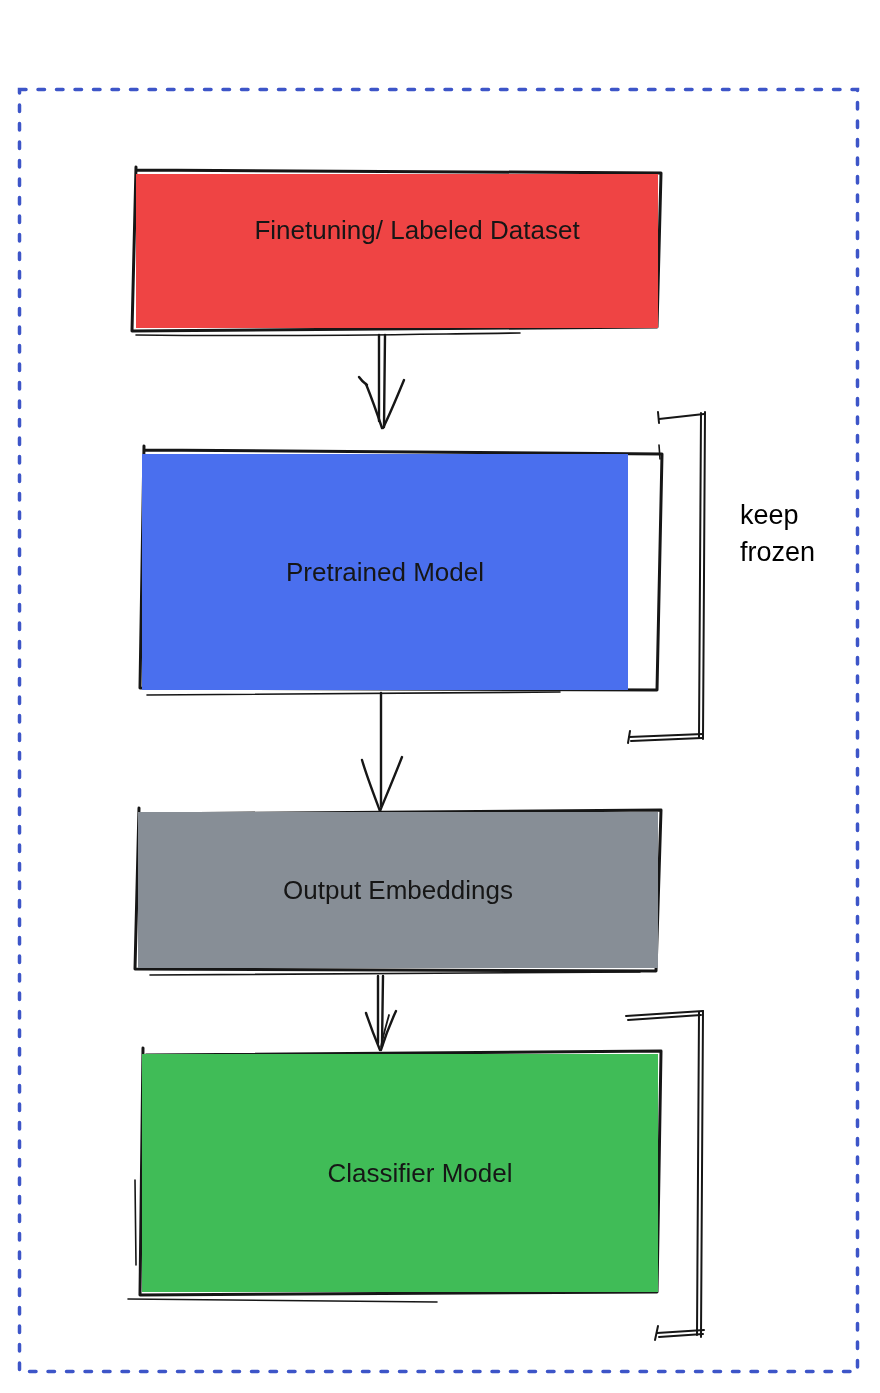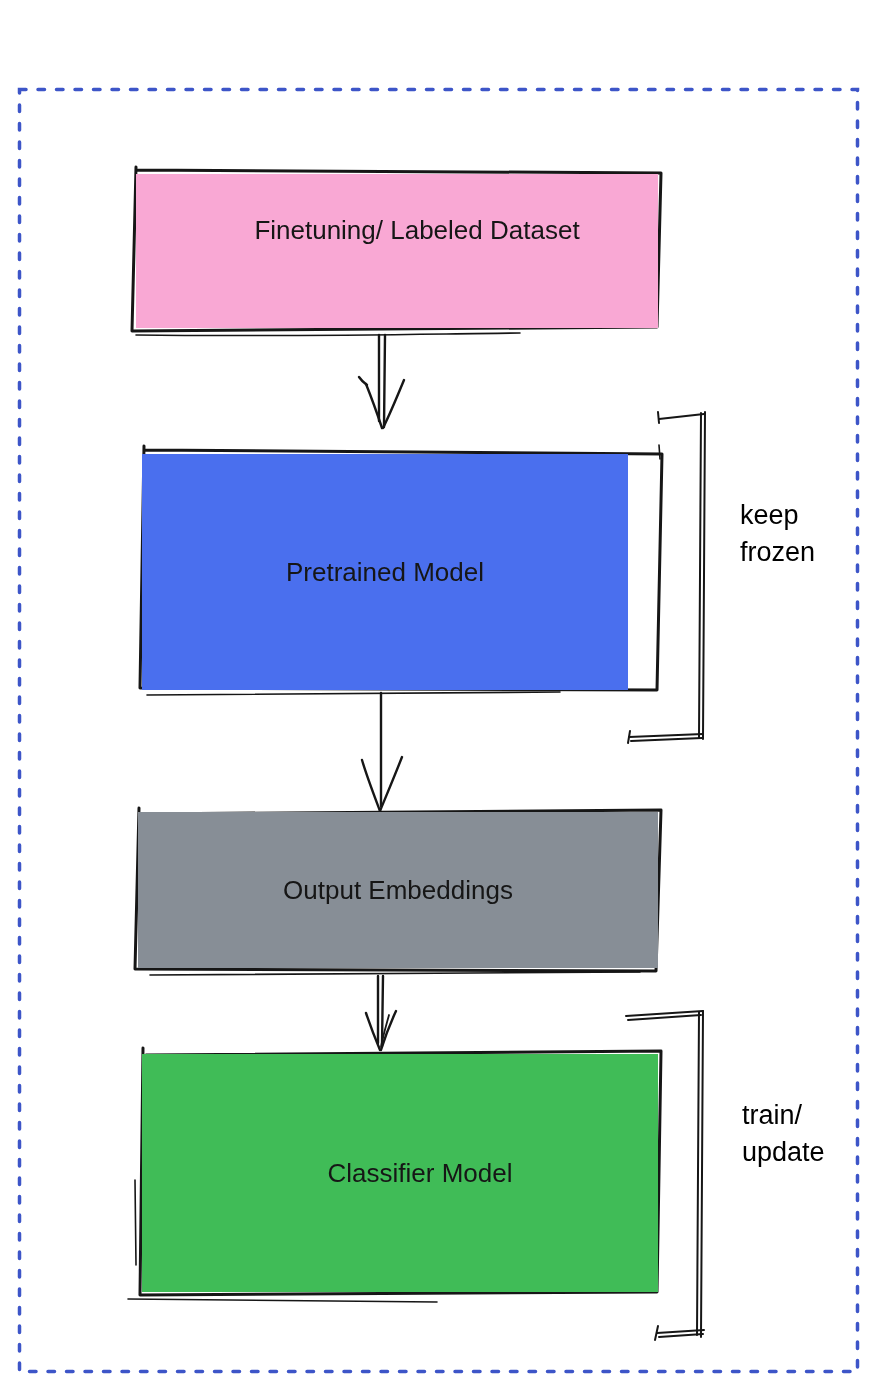--- a/index.html
+++ b/index.html
@@ -117,39 +117,35 @@
         <path d="M628 1020 L701 1015"></path>
         <path d="M699 1012 L697 1335"></path>
         <path d="M703 1011 L701 1337"></path>
         <path d="M657 1333 L704 1330"></path>
         <path d="M659 1337 L703 1334"></path>
         <path d="M658 1326 L655 1340"></path>
       </g>
     </g>
   </svg>
 
-  <div class="node node--dataset" style="background: #f9a8d4; padding-left: 40px;">
+  <div class="node node--dataset" style="background: #ef4444; padding-left: 40px;">
     <span>Finetuning/ Labeled Dataset</span>
   </div>
 
   <div class="node node--pretrained" style="background: rgb(74, 111, 238);">
     <span>Pretrained Model</span>
   </div>
 
   <div class="node node--embeddings" style="background: rgb(135, 142, 150);">
     <span>Output Embeddings</span>
   </div>
 
   <div class="node node--classifier" style="background: rgb(64, 188, 87);">
     <span>Classifier Model</span>
   </div>
 
   <div class="annotation annotation--frozen">
     <div>keep</div>
     <div>frozen</div>
   </div>
 
-  <div class="annotation annotation--train">
-    <div>train/</div>
-    <div>update</div>
-  </div>
 
 </div>
 
 </body></html>

